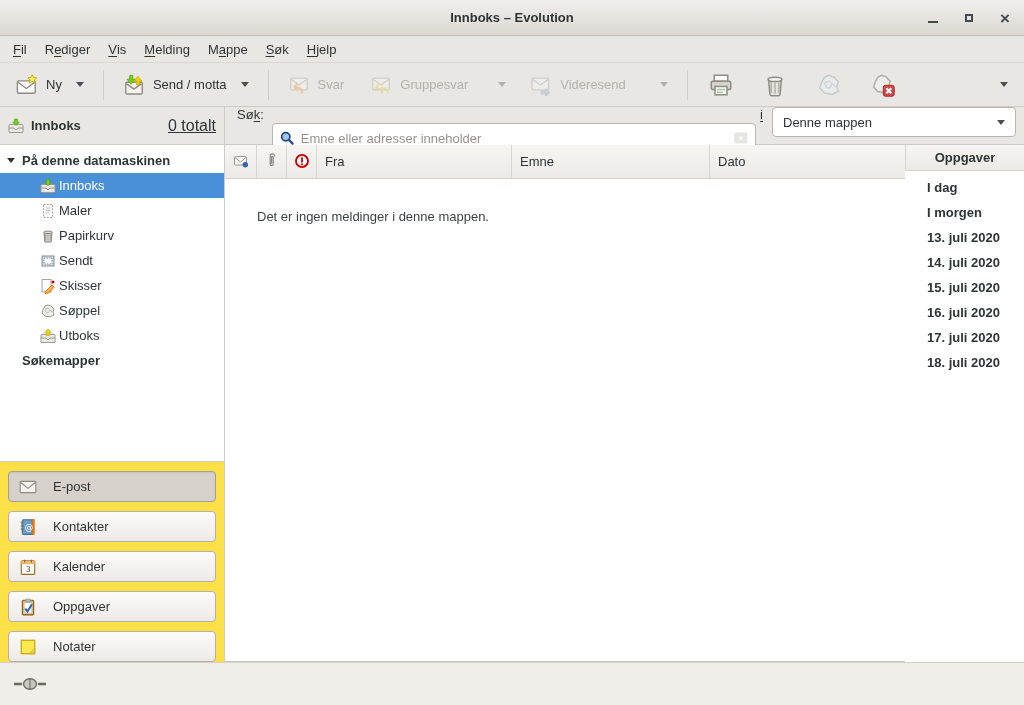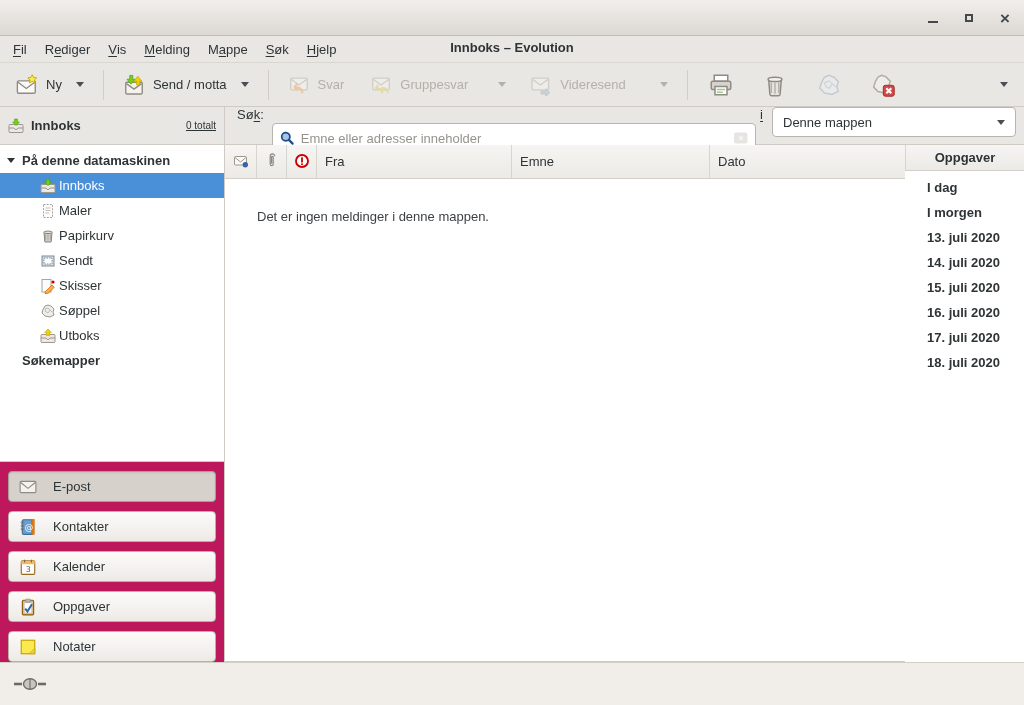--- a/index.html
+++ b/index.html
@@ -11,21 +11,21 @@
   .window { position:relative; width:1024px; height:705px; background:#fff; }
 
   
   .titlebar {
     position:relative; height:36px;
     background:linear-gradient(#f1efec,#dcd8d2);
     border-bottom:1px solid #bfbab2;
   }
   .title {
     position:absolute; left:0; right:0; top:0; height:22px;
-    line-height:36px; text-align:center; font-weight:bold; color:#2e3436;margin-top:30px;
+    line-height:36px; text-align:center; font-weight:bold; color:#2e3436;
   }
   .win-controls {
     position:absolute; right:8px; top:0; height:36px;
     display:flex; align-items:center; gap:14px;
   }
   .winbtn { width:22px; height:22px; border:none; background:transparent;
     display:flex; align-items:center; justify-content:center; cursor:default; }
   .glyph-min { width:10px; height:2px; background:#45494d; margin-top:8px; }
   .glyph-max { width:8px; height:8px; border:2px solid #45494d; }
   .glyph-close { font-size:17px; font-weight:bold; color:#45494d; line-height:1; }
@@ -57,21 +57,21 @@
   .tb-spacer { flex:1; }
   .overflow-btn { padding:0 8px; display:flex; align-items:center; }
 
   
   .searchrow { height:38px; display:flex; background:#e9e7e3; border-bottom:1px solid #cfcac3; }
   .folder-header {
     width:225px; border-right:1px solid #cfcac3; display:flex; align-items:center; padding:0 8px;
   }
   .folder-header svg { width:16px; height:16px; }
   .fh-title { font-weight:bold; margin-left:7px; }
-  .fh-count { margin-left:auto; font-size:10px;text-decoration:underline; }
+  .fh-count { margin-left:auto; font-size:16px;text-decoration:underline; }
   .search-area { flex:1; display:flex; padding:0 8px; }
   .search-label { margin:0 8px 0 4px; white-space:nowrap; }
   .search-input-wrap {
     flex:1; height:30px; background:#fff; border:1px solid #b9b4ad; border-radius:4px;
     display:flex; align-items:center; padding:0 6px;margin-top:16px;
   }
   .search-input-wrap svg { width:16px; height:16px; flex:none; }
   .search-input {
     flex:1; border:none; outline:none; background:transparent; font:inherit;
     color:#2e3436; margin:0 6px; min-width:0;
@@ -92,21 +92,21 @@
   .tree-row { height:25px; display:flex; align-items:center; }
   .tree-root { padding-left:7px; font-weight:bold; }
   .expander { width:0; height:0; border-left:4px solid transparent; border-right:4px solid transparent;
               border-top:5px solid #2e3436; margin-right:7px; }
   .folder-row { padding-left:40px; }
   .folder-row.selected { background:#4a90d9; color:#fff; }
   .ficon { width:16px; height:16px; flex:none; }
   .flabel { margin-left:3px; white-space:nowrap; }
   .search-folders { padding-left:22px; font-weight:bold; }
   .sidebar-fill { flex:0 0 81px; background:#fff; border-bottom:1px solid #cfcac3; }
-  .switcher { flex:1; background:#be185d; padding:9px 8px 0 8px; display:flex; flex-direction:column; gap:9px; }
+  .switcher { flex:1; background:#fde047; padding:9px 8px 0 8px; display:flex; flex-direction:column; gap:9px; }
   .sw-btn {
     height:31px; border:1px solid #b6b0a8; border-radius:4px;
     background:linear-gradient(#fcfbfa,#edeae6);
     display:flex; align-items:center; padding-left:10px;
   }
   .sw-btn.active { background:#d6d1cb; border-color:#a79f96; box-shadow:inset 0 1px 2px rgba(0,0,0,.08); }
   .sw-btn svg { width:18px; height:18px; }
   .sw-label { margin-left:16px; }
 
   .center { width:680px; display:flex; flex-direction:column; background:#fff; }

